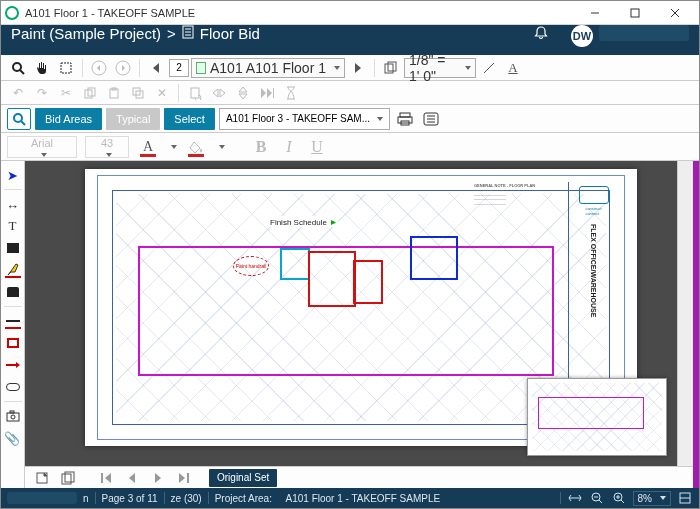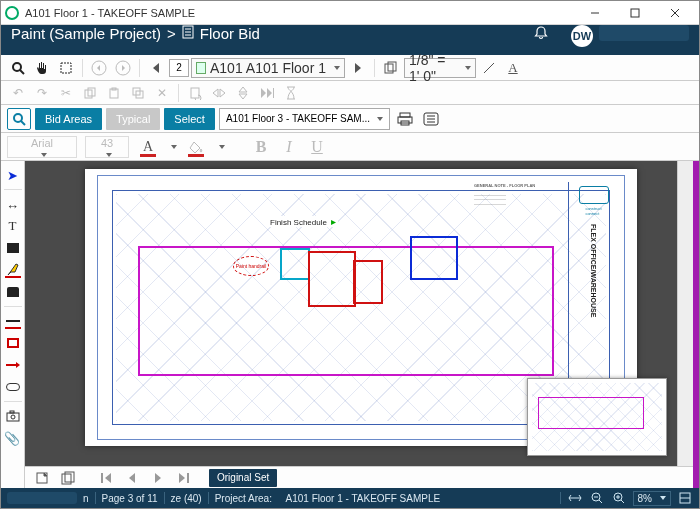--- a/index.html
+++ b/index.html
@@ -456,21 +456,21 @@
       </div>
     </div>
   </div>
 
   <div class="status">
     <div class="blur"></div>
     <span>n</span>
     <span class="lsep"></span>
     <span class="seg">Page 3 of 11</span>
     <span class="lsep"></span>
-    <span class="seg">ze (40)</span>
+    <span class="seg">ze (30)</span>
     <span class="lsep"></span>
     <span class="seg">
       <span>Project Area:</span>&nbsp;&nbsp;
       <span>A101 Floor 1 - TAKEOFF SAMPLE</span>
     </span>
     <span class="spacer"></span>
     <span class="lsep"></span>
     <div class="tiny">
         <svg width="14" height="10" stroke="#cfe6f2" fill="none">
           <path d="M1 5h12M3 2L1 5l2 3M11 2l2 3-2 3"></path>

